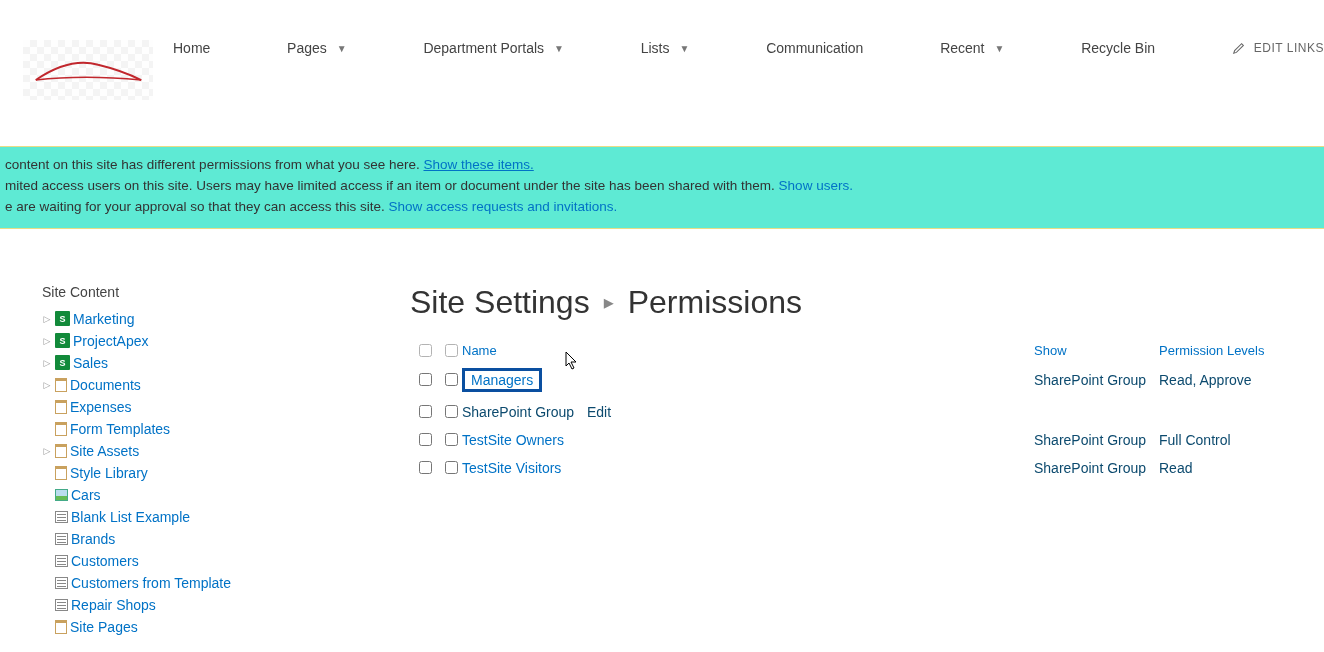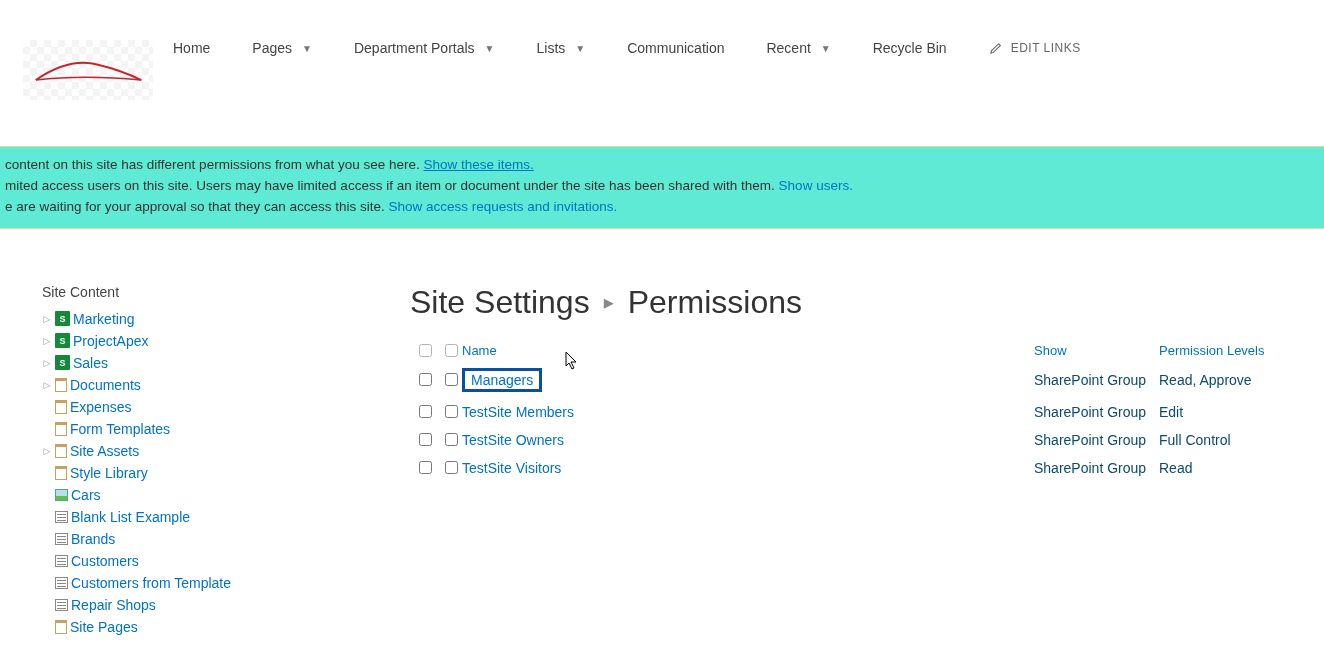--- a/index.html
+++ b/index.html
@@ -30,21 +30,22 @@
   .title-nav { flex: 1; }
   .site-title {
     font-size: 36px;
     font-weight: 300;
     color: #333;
     margin-bottom: 6px;
   }
   .top-nav {
     display: flex;
     align-items: center;
-    gap: 8px;
+    gap: 16px;
+    justify-content: space-between;
   }
   .top-nav .item {
     color: #444;
     font-size: 14px;
     padding: 0 16px 0 0;
     margin-right: 18px;
     display: inline-flex;
     align-items: center;
     gap: 10px;
     cursor: pointer;
@@ -364,21 +365,20 @@
             <div class="col-type">SharePoint Group</div>
             <div class="col-perm">Read, Approve</div>
           </div>
           <div class="perm-row">
             <div class="col-check">
               <input type="checkbox" style="">
             </div>
             <div class="col-check2">
               <input type="checkbox" style="">
             </div>
-            <div class="col-name"><a href="#">TestSite Members</a></div>
             <div class="col-type">SharePoint Group</div>
             <div class="col-perm">Edit</div>
           </div>
           <div class="perm-row">
             <div class="col-check">
               <input type="checkbox" style="">
             </div>
             <div class="col-check2">
               <input type="checkbox" style="">
             </div>

